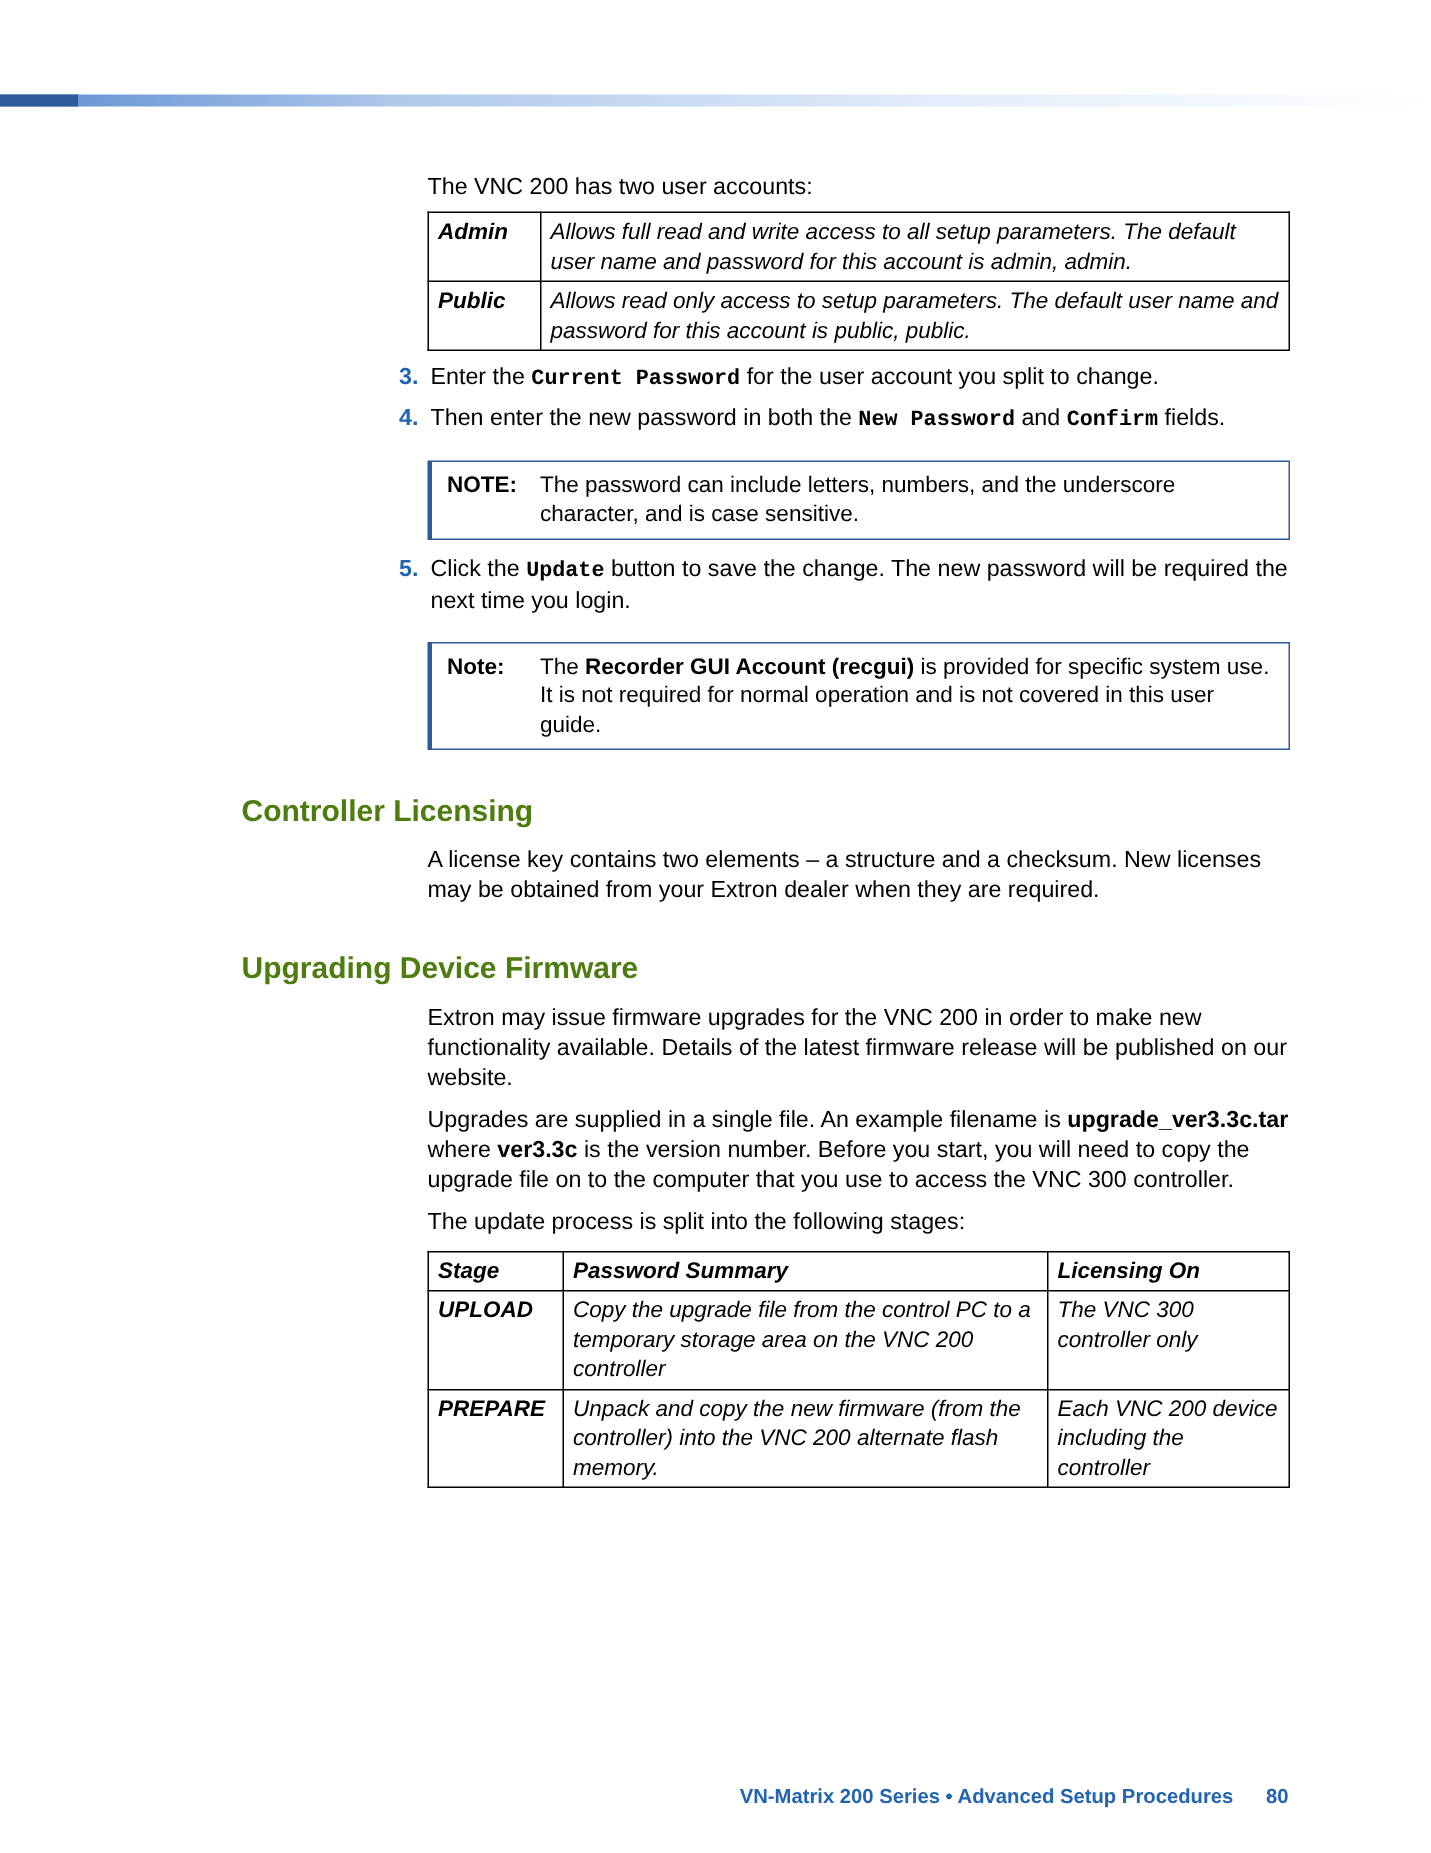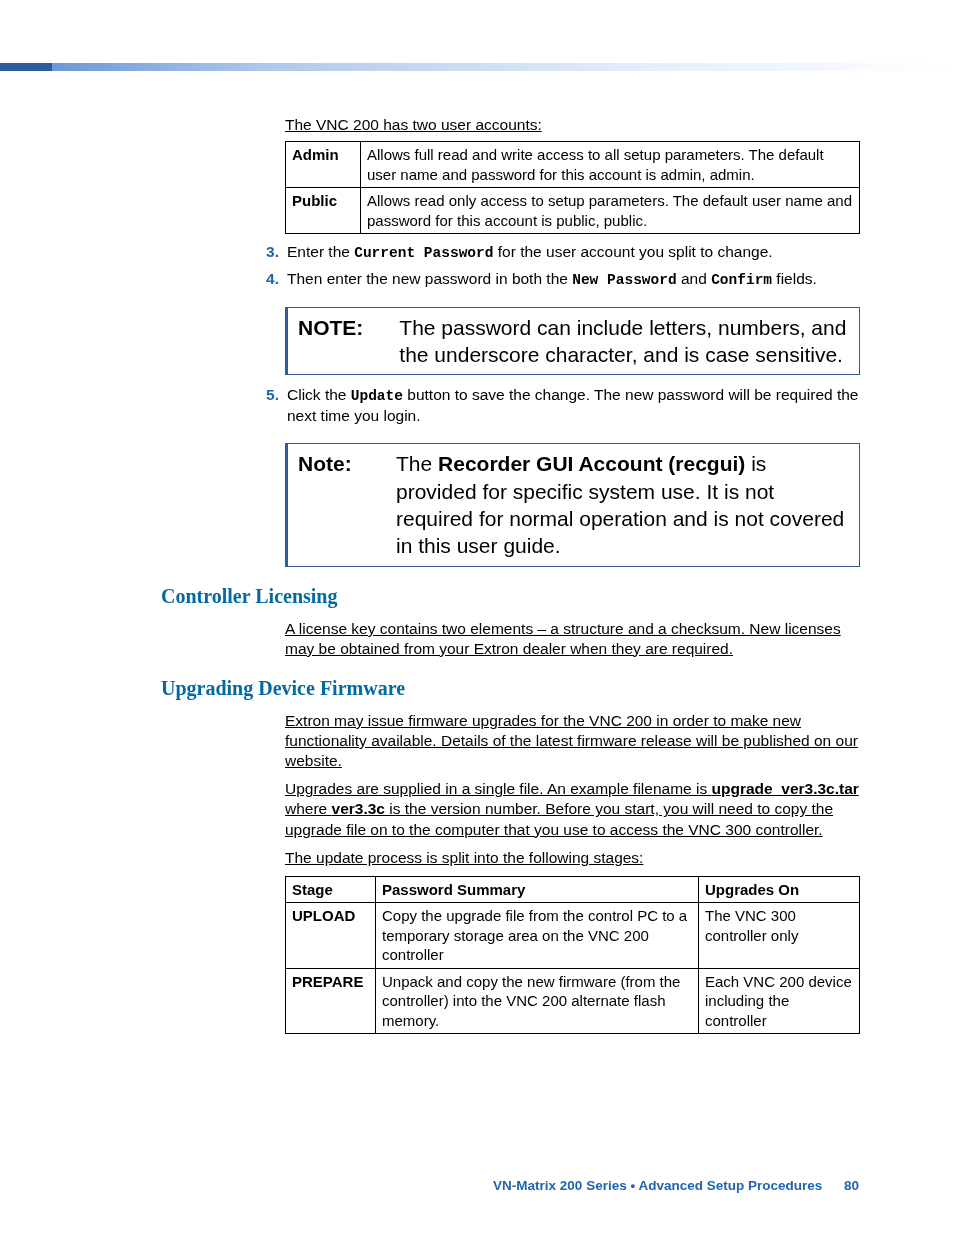--- a/index.html
+++ b/index.html
@@ -33,33 +33,34 @@
     left: 0;
     width: 52px;
     height: 8px;
     background: #2e5c9a;
   }
   .content {
     margin-top: 55px;
     margin-left: 190px;
     width: 575px;
   }
-  p { margin: 6px 0; text-decoration: underline; }
+  p { margin: 6px 0; }
   .intro { margin-bottom: 6px; }
   table.data {
     border-collapse: collapse;
     width: 100%;
     margin: 4px 0 8px 0;
     font-size: 15px;
   }
   table.data th, table.data td {
     border: 1px solid #000;
     padding: 3px 6px;
     text-align: left;
     vertical-align: top;
+    font-style: italic;
   }
   table.data th { font-weight: 700; }
   .num-list {
     list-style: none;
     padding: 0;
     margin: 0 0 0 -32px;
     width: 607px;
   }
   .num-list li {
     display: flex;
@@ -75,39 +76,37 @@
     padding-right: 8px;
   }
   .num-list .txt { flex: 1; }
   .mono { font-family: Liberation Mono, monospace; font-weight: 700; font-size: 14.5px; }
   .note-box {
     border: 1px solid #2e5c9a;
     border-left: 3px solid #2e5c9a;
     margin: 17px 0 10px 0;
     padding: 6px 10px 6px 10px;
     display: flex;
-    font-size: 21px;
-    gap: 36px;
+    font-size: 15px;
   }
   .note-box .note-label {
     font-weight: 700;
     flex: 0 0 62px;
   }
   .note-box .note-text { flex: 1; }
   h2.section {
-    color: #0369a1;
+    color: #4d7c0f;
     font-size: 20px;
     font-weight: 700;
-    margin: 16px 0 10px -124px;
-    font-family: Liberation Serif, serif;
+    margin: 28px 0 10px -124px;
   }
   .body-block p { margin: 8px 0; }
   .footer {
     position: absolute;
-    bottom: 40px;
+    bottom: 28px;
     right: 95px;
     font-size: 13.5px;
     color: #2164b1;
     font-weight: 700;
   }
   .footer .page-num {
     display: inline-block;
     margin-left: 18px;
   }
 </style>
@@ -183,21 +182,21 @@
         <span>Upgrades are supplied in a single file. An example filename is </span><strong>upgrade_ver3.3c.tar</strong><span> where </span><strong>ver3.3c</strong><span> is the version number. Before you start, you will need to copy the upgrade file on to the computer that you use to access the VNC 300 controller.</span>
       </p>
       <p>The update process is split into the following stages:</p>
     </div>
 
     <table class="data">
       <tbody>
           <tr>
         <th style="width:77px">Stage</th>
         <th style="width:310px">Password Summary</th>
-        <th>Upgrades On</th>
+        <th>Licensing On</th>
       </tr>
       <tr>
         <td><strong>UPLOAD</strong></td>
         <td>Copy the upgrade file from the control PC to a temporary storage area on the VNC 200 controller</td>
         <td>The VNC 300 controller only</td>
       </tr>
       <tr>
         <td><strong>PREPARE</strong></td>
         <td>Unpack and copy the new firmware (from the controller) into the VNC 200 alternate flash memory.</td>
         <td>Each VNC 200 device including the controller</td>

